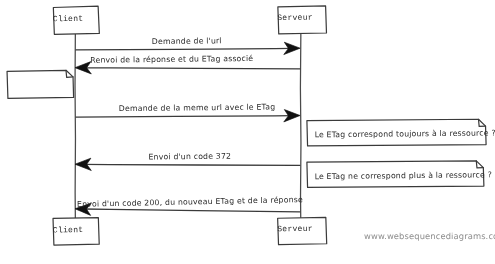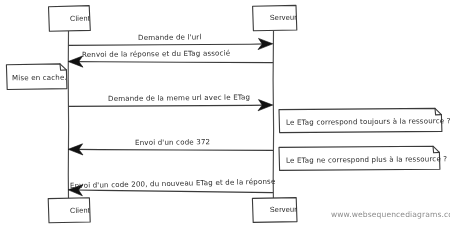--- a/index.html
+++ b/index.html
@@ -58,22 +58,22 @@
     white-space: nowrap;
     font-family: "DejaVu Sans", sans-serif;
     letter-spacing: 0.15px;
     transform-origin: left center;
   }
   .actor-lbl {
     position: absolute;
     color: #2b2b2b;
     font-size: 7.4px;
     white-space: nowrap;
-    text-align: right;
-    font-family: Liberation Sans, sans-serif;
+    text-align: left;
+    font-family: Liberation Mono, monospace;
     letter-spacing: 0.2px;
   }
   .note-lbl {
     position: absolute;
     color: #2b2b2b;
     font-size: 7.1px;
     white-space: nowrap;
     font-family: "DejaVu Sans", sans-serif;
     letter-spacing: 0.15px;
   }
@@ -170,21 +170,20 @@
   <div class="lbl tilt-b" style="left:138px; top:34px;">Demande de l'url</div>
 
   <div class="lbl tilt-b" style="left:82px; top:51px;">Renvoi de la réponse et du ETag associé</div>
 
   <div class="lbl tilt-b" style="left:108px; top:95px;">Demande de la meme url avec le ETag</div>
 
   <div class="lbl tilt-b" style="left:135px; top:139px;">Envoi d'un code 372</div>
 
   <div class="lbl tilt-c" style="left:70px; top:182px;">Envoi d'un code 200, du nouveau ETag et de la réponse</div>
 
-  <div class="note-lbl tilt-b" style="left:12px; top:73px;">Mise en cache.</div>
 
   <div class="note-lbl tilt-b" style="left:286px; top:117px;">Le ETag correspond toujours à la ressource ?</div>
 
   <div class="note-lbl tilt-b" style="left:286px; top:155px;">Le ETag ne correspond plus à la ressource ?</div>
 
   <div class="footer-lbl" style="left:331px; top:210px;">www.websequencediagrams.com</div>
 
 </div>
 
 </body></html>

